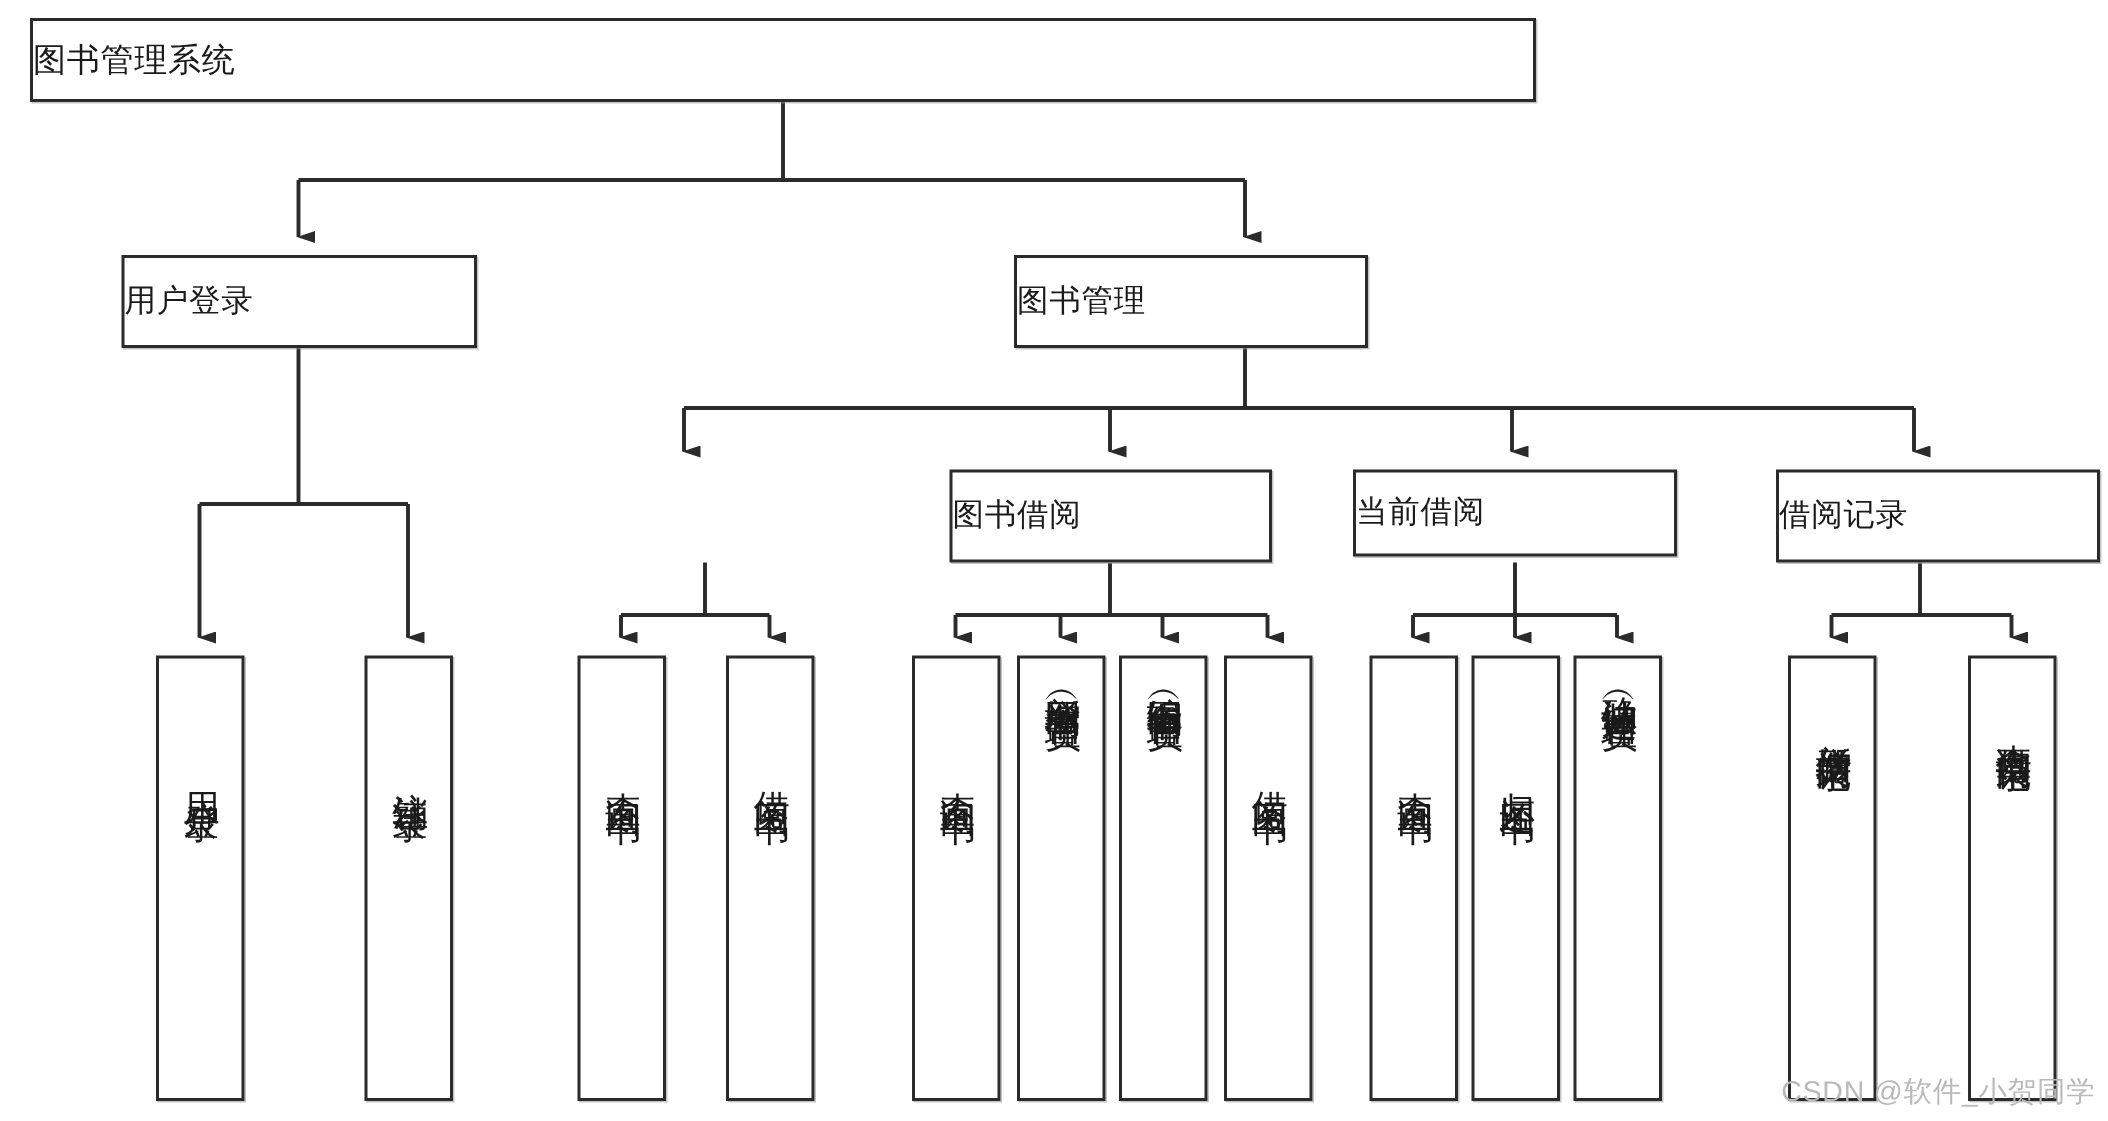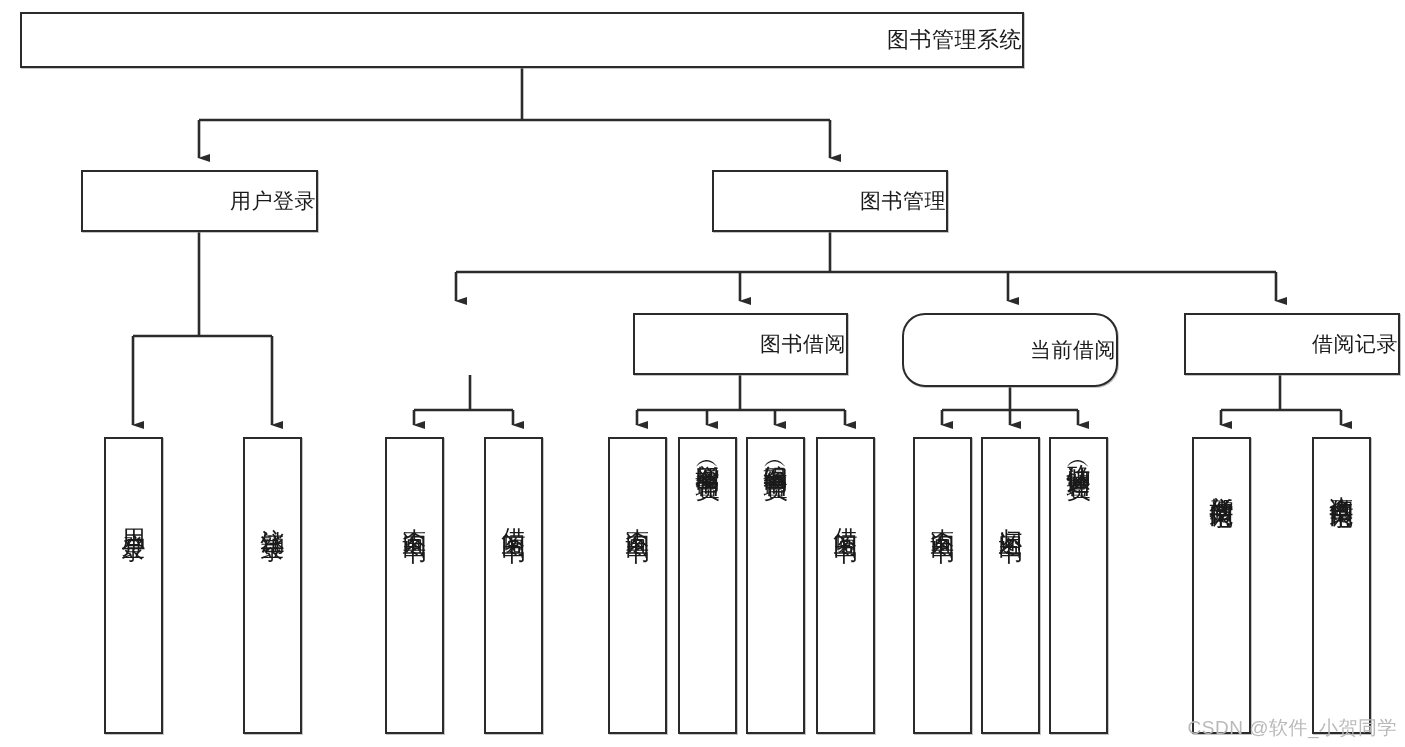--- a/index.html
+++ b/index.html
@@ -13,21 +13,21 @@
   svg.edges{position:absolute;left:0;top:0;width:1405px;height:747px;pointer-events:none;}
 
   .node{
     position:absolute;
     box-sizing:border-box;
     background:#ffffff;
     border:2px solid #2b2b2b;
     box-shadow:1px 1px 0 0 rgba(150,150,150,.55);
     display:flex;
     align-items:center;
-    justify-content:flex-end;
+    justify-content:flex-start;
     color:#1a1a1a;
   }
   .node .lbl{
     display:block;
     white-space:pre;
     line-height:1.08;
     letter-spacing:.5px;
   }
   
   .node.h .lbl{font-size:21px;}
@@ -113,28 +113,28 @@
     </g>
   </svg>
 
   <div class="node h root" style="left:20px;top:12px;width:1004px;height:56px;">
     <span class="lbl">图书管理系统</span>
   </div>
 
   <div class="node h" style="left:81px;top:170px;width:237px;height:62px;">
     <span class="lbl">用户登录</span>
   </div>
-  <div class="node h" style="left:712px;top:170px;width:236px;height:62px;">
+  <div class="node h" style="left:676px;top:170px;width:236px;height:62px;">
     <span class="lbl">图书管理</span>
   </div>
 
   <div class="node h" style="left:633px;top:313px;width:215px;height:62px;">
     <span class="lbl">图书借阅</span>
   </div>
-  <div class="node h" style="left:902px;top:313px;width:216px;height:74px;border-radius:23px;">
+  <div class="node h" style="left:902px;top:313px;width:216px;height:58px;">
     <span class="lbl">当前借阅</span>
   </div>
   <div class="node h" style="left:1172px;top:313px;width:216px;height:62px;margin-left:12px;">
     <span class="lbl">借阅记录</span>
   </div>
 
   <div class="node v" style="left:104px;top:437px;width:59px;height:297px;padding-top:70px;">
     <span class="lbl">用户登录</span>
   </div>
   <div class="node v" style="left:243px;top:437px;width:59px;height:297px;padding-top:70px;">

